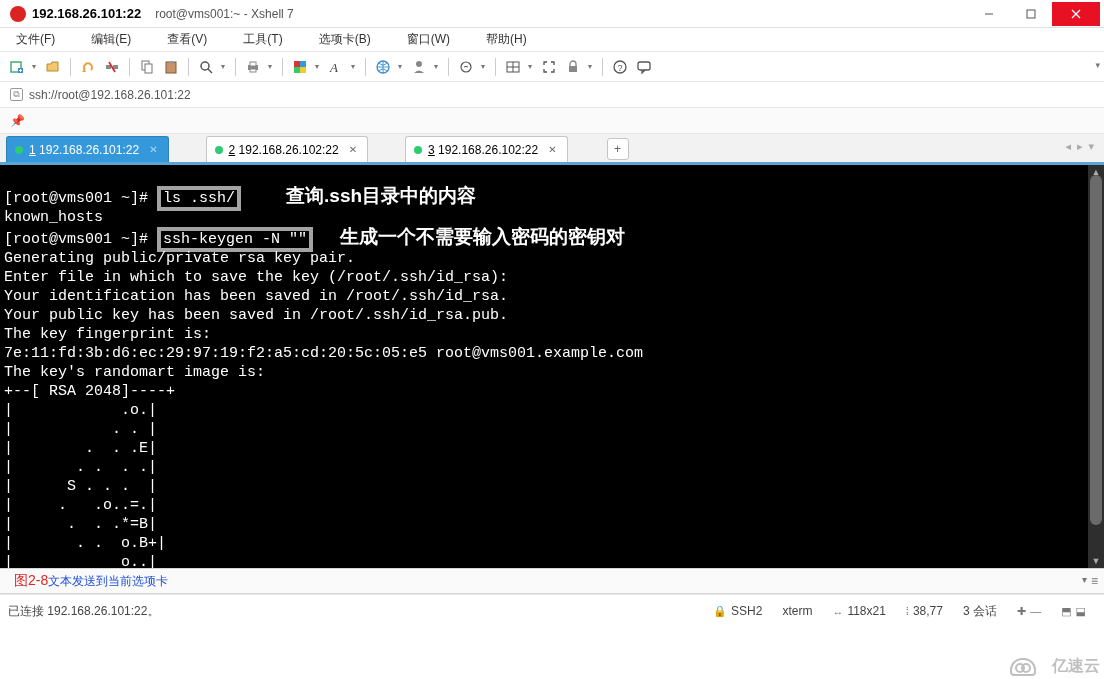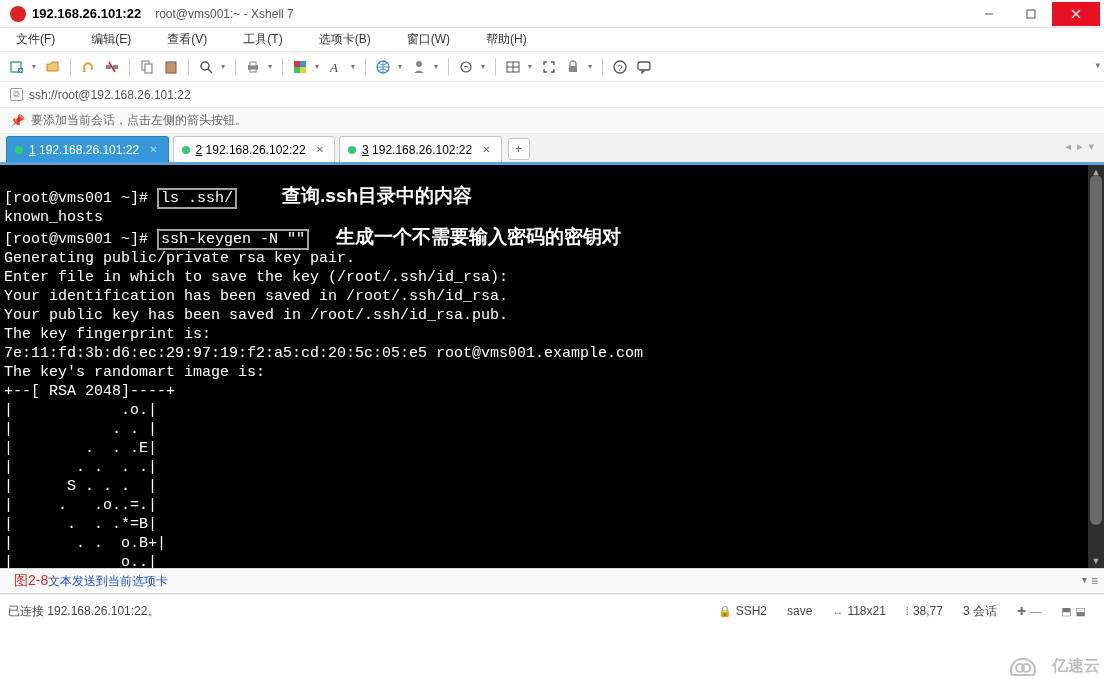--- a/index.html
+++ b/index.html
@@ -28,34 +28,34 @@
 
 
 .addressbar { height: 26px; display: flex; align-items: center; padding: 0 10px; border-bottom: 1px solid #e8e8e8; color: #555; background: #fff; }
 .addressbar .addr-icon { width: 13px; height: 13px; border: 1px solid #999; border-radius: 2px; margin-right: 6px; display: flex; align-items: center; justify-content: center; font-size: 9px; color: #888; }
 
 
 .hintbar { height: 26px; display: flex; align-items: center; padding: 0 10px; border-bottom: 1px solid #e8e8e8; color: #666; background: #fafafa; }
 .hintbar .hint-icon { color: #c7872b; margin-right: 6px; font-size: 12px; }
 
 
-.tabbar { height: 28px; display: flex; align-items: flex-end; background: #f2f2f2; padding: 0 6px; position: relative; }
+.tabbar { height: 28px; display: flex; align-items: flex-end; background: #f2f2f2; padding: 0 6px; position: relative; gap: 33px; }
 .sess-tab { height: 26px; display: flex; align-items: center; padding: 0 10px 0 8px; background: #fff; border: 1px solid #c5c5c5; border-bottom: none; border-top-left-radius: 3px; border-top-right-radius: 3px; margin-right: 4px; gap: 6px; }
 .sess-tab.active { background: #3498db; color: #fff; border-color: #2d80b8; }
 .sess-dot { width: 8px; height: 8px; border-radius: 50%; background: #2ecc71; }
 .sess-tab .tab-num { text-decoration: underline; }
 .sess-tab .tab-close { font-size: 10px; opacity: .6; margin-left: 4px; }
 .add-tab { width: 22px; height: 22px; border: 1px solid #c5c5c5; background: #fff; border-radius: 3px; display: flex; align-items: center; justify-content: center; color: #666; margin-bottom: 2px; margin-left: 2px;}
 .tab-nav { position: absolute; right: 8px; top: 6px; display: flex; gap: 2px; color: #aaa; font-size: 11px; }
 .tab-nav span { padding: 0 2px; }
 
 
 .terminal-wrap { position: relative; background: #000; height: 406px; border-top: 3px solid #5aa4d6; }
 .terminal { font-family: "NSimSun", "Courier New", monospace; font-size: 15px; line-height: 19px; color: #fff; padding: 2px 4px; white-space: pre; letter-spacing: 0; }
-.cmd-box { border: 2px solid #a3a3a3; padding: 0 2px; display: inline; }
+.cmd-box { border: 4px solid #a3a3a3; padding: 0 2px; display: inline; }
 .annot { color: #ffffff; font-family: "Microsoft YaHei", sans-serif; font-weight: bold; font-size: 19px; }
 .term-scroll { position: absolute; right: 0; top: 0; width: 16px; height: 100%; background: #2e2e2e; }
 .term-scroll .thumb { position: absolute; left: 2px; right: 2px; top: 10px; height: 350px; background: #6a6a6a; border-radius: 6px; }
 .term-scroll .arr { position: absolute; left: 0; right: 0; height: 14px; display: flex; align-items: center; justify-content: center; color: #aaa; font-size: 9px; }
 .term-scroll .arr.up { top: 0; }
 .term-scroll .arr.dn { bottom: 0; }
 
 
 .composebar { height: 26px; display: flex; align-items: center; padding: 0 8px; border-top: 1px solid #d6d6d6; border-bottom: 1px solid #d6d6d6; background: #fafafa; position: relative; }
 .fig-label { color: #d62828; font-weight: normal; font-size: 14px; position: absolute; left: 14px; }
@@ -249,21 +249,20 @@
   <span class="toolbar-end-drop">▾</span>
 </div>
 
 <div class="addressbar">
   <span class="addr-icon">⧉</span>
   <span>ssh://root@192.168.26.101:22</span>
 </div>
 
 <div class="hintbar">
   <span class="hint-icon">📌</span>
-  <span>要添加当前会话，点击左侧的箭头按钮。</span>
 </div>
 
 <div class="tabbar">
   <div class="sess-tab active">
     <span class="sess-dot"></span>
     <span><span class="tab-num">1</span> <span>192.168.26.101:22</span></span>
     <span class="tab-close">✕</span>
   </div>
   <div class="sess-tab">
     <span class="sess-dot"></span>
@@ -324,21 +323,21 @@
 </div>
 
 <div class="statusbar">
   <span>已连接 192.168.26.101:22。</span>
   <span class="spacer"></span>
   <span class="seg">
       <span class="status-icon">🔒</span>
       <span>SSH2</span>
     </span>
   <span class="seg">
-      <span>save</span>
+      <span>xterm</span>
     </span>
   <span class="seg">
       <span class="status-icon">↔</span>
       <span>118x21</span>
     </span>
   <span class="seg">
       <span class="status-icon">⁞</span>
       <span>38,77</span>
     </span>
   <span class="seg">

